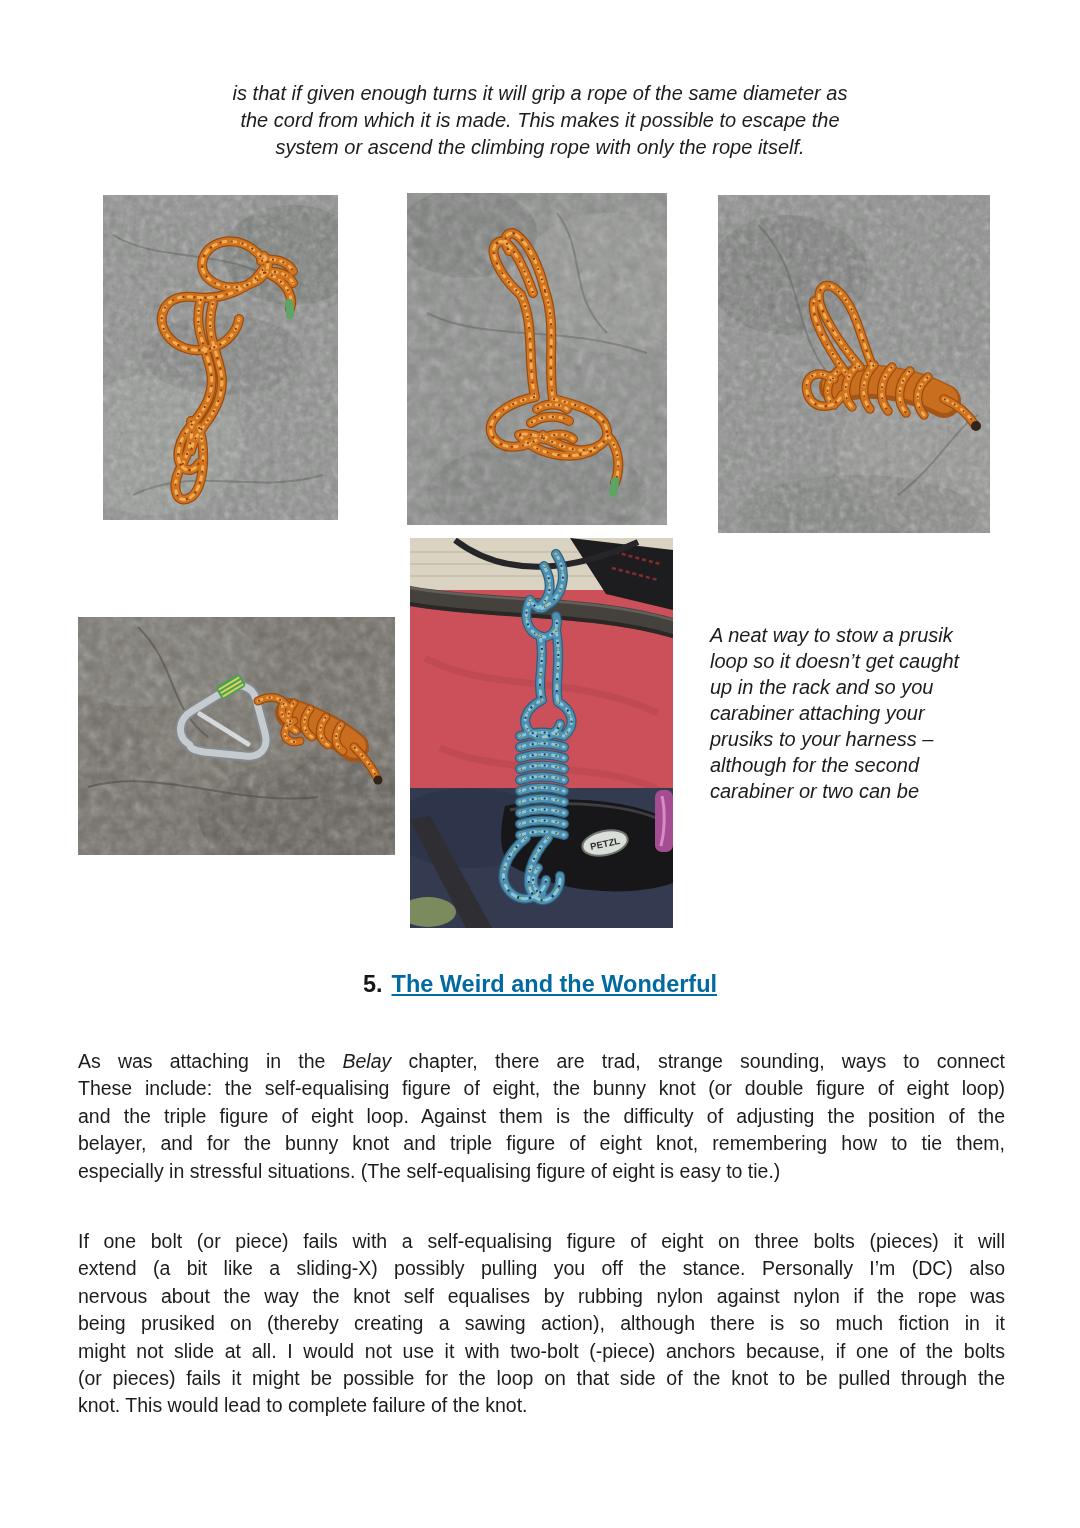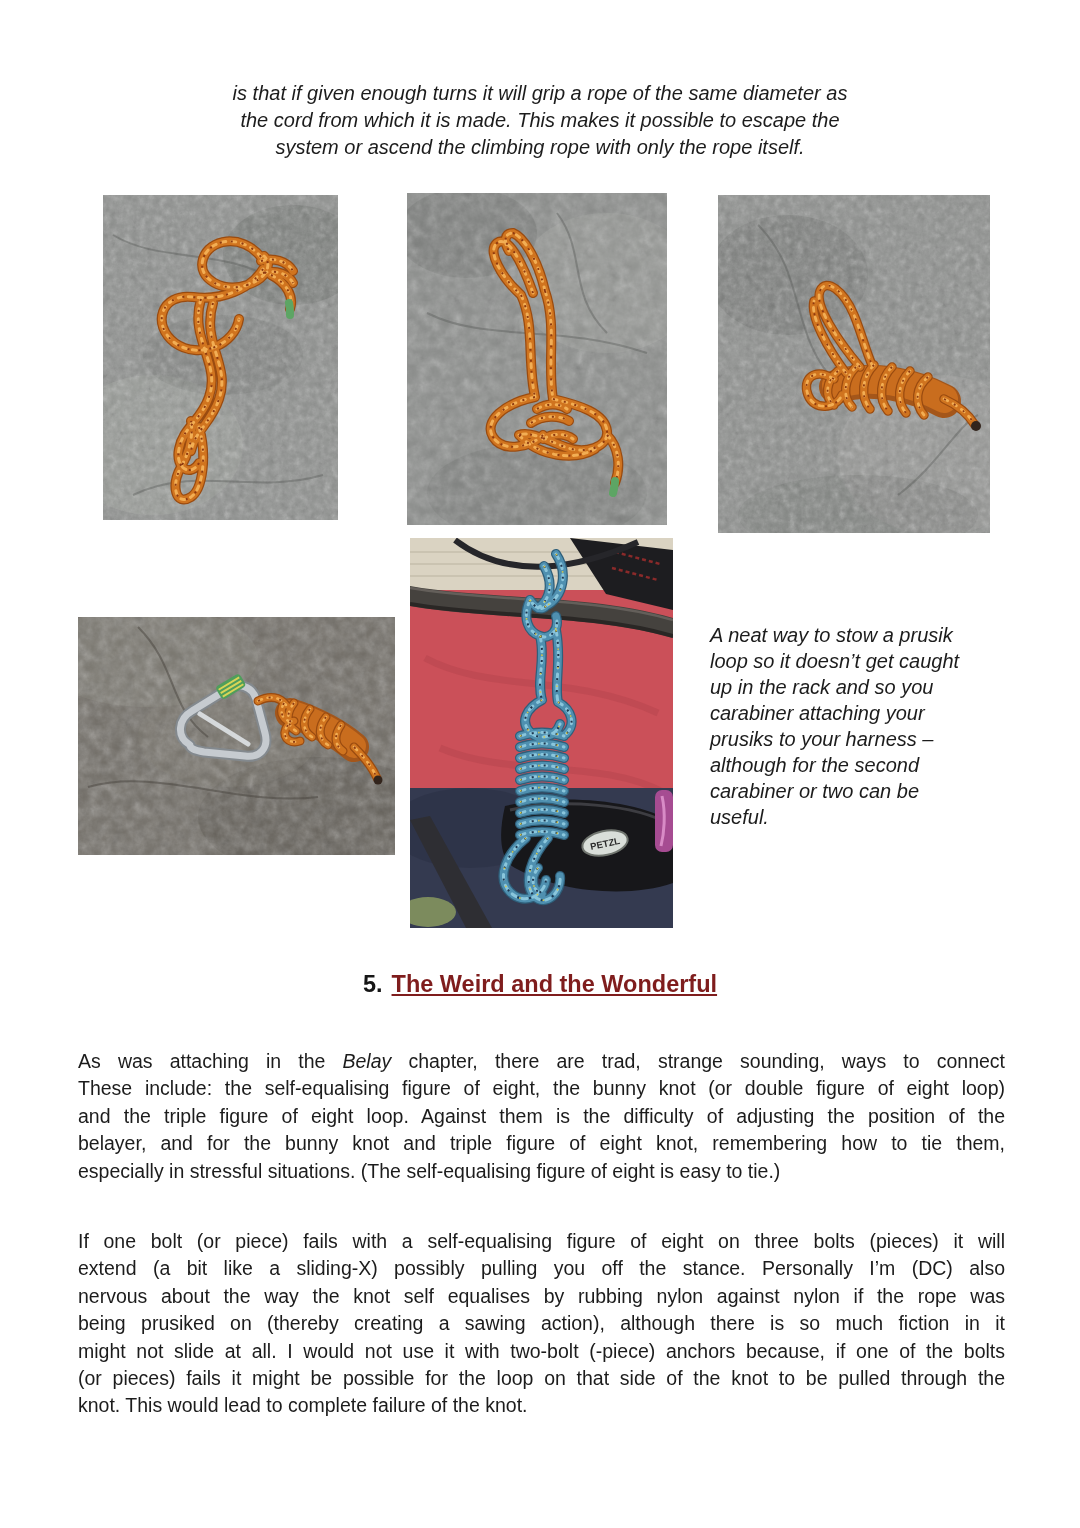--- a/index.html
+++ b/index.html
@@ -19,21 +19,21 @@
   .p3{left:718px; top:195px; width:272px; height:338px;}
   .p4{left:78px;  top:617px; width:317px; height:238px;}
   .p5{left:410px; top:538px; width:263px; height:390px;}
   
   .caption{position:absolute; left:710px; top:586px; width:285px;
            font-style:italic; font-size:20px; line-height:26px;margin-top:36px;}
   
   .heading{position:absolute; left:0; top:971px; width:1080px; margin:0;
            text-align:center; font-size:23.5px; font-weight:bold;}
   .hnum{color:#161616; margin-right:9px;}
-  .hlink{color:#7f1d1d; text-decoration:underline; cursor:pointer;}
+  .hlink{color:#0369a1; text-decoration:underline; cursor:pointer;}
   
   .para{position:absolute; left:78px; width:927px; font-size:19.5px;}
   .para1{top:1048px;}
   .para2{top:1228px;}
   .jline{text-align:justify; text-align-last:justify; line-height:27.4px; white-space:normal;}
   .jline.last{text-align-last:left;}
   .jline em{font-style:italic;}
   
   .watermark{position:absolute; left:0; top:1350px; width:1080px; height:178px; z-index:1;}
   .para,.intro,.caption,.heading{z-index:2;}
@@ -250,21 +250,20 @@
   </div>
 
   <div class="caption">
     <div>A neat way to stow a prusik</div>
     <div>loop so it doesn’t get caught</div>
     <div>up in the rack and so you</div>
     <div>carabiner attaching your</div>
     <div>prusiks to your harness –</div>
     <div>although for the second</div>
     <div>carabiner or two can be</div>
-    <div>useful.</div>
   </div>
 
   <h2 class="heading">
     <span class="hnum">5.</span><a class="hlink">The Weird and the Wonderful</a>
   </h2>
 
   <div class="para para1">
     <div class="jline"><span>As was attaching in the </span><em>Belay</em><span> chapter, there are trad, strange sounding, ways to connect</span></div>
     <div class="jline">These include: the self-equalising figure of eight, the bunny knot (or double figure of eight loop)</div>
     <div class="jline">and the triple figure of eight loop. Against them is the difficulty of adjusting the position of the</div>

